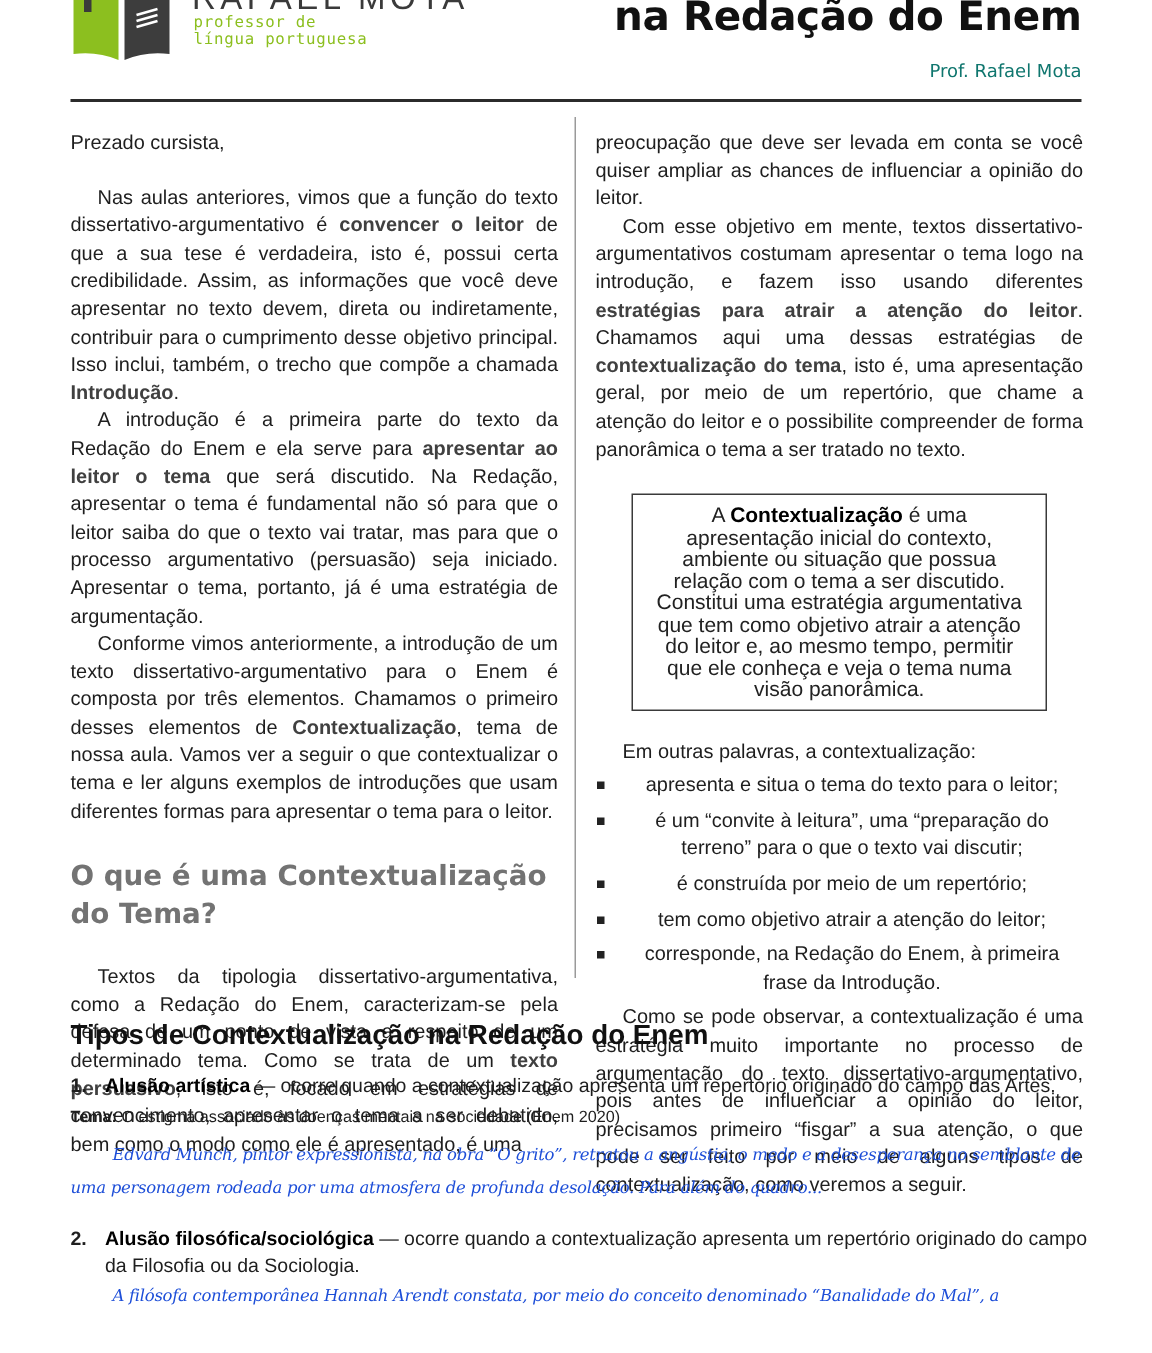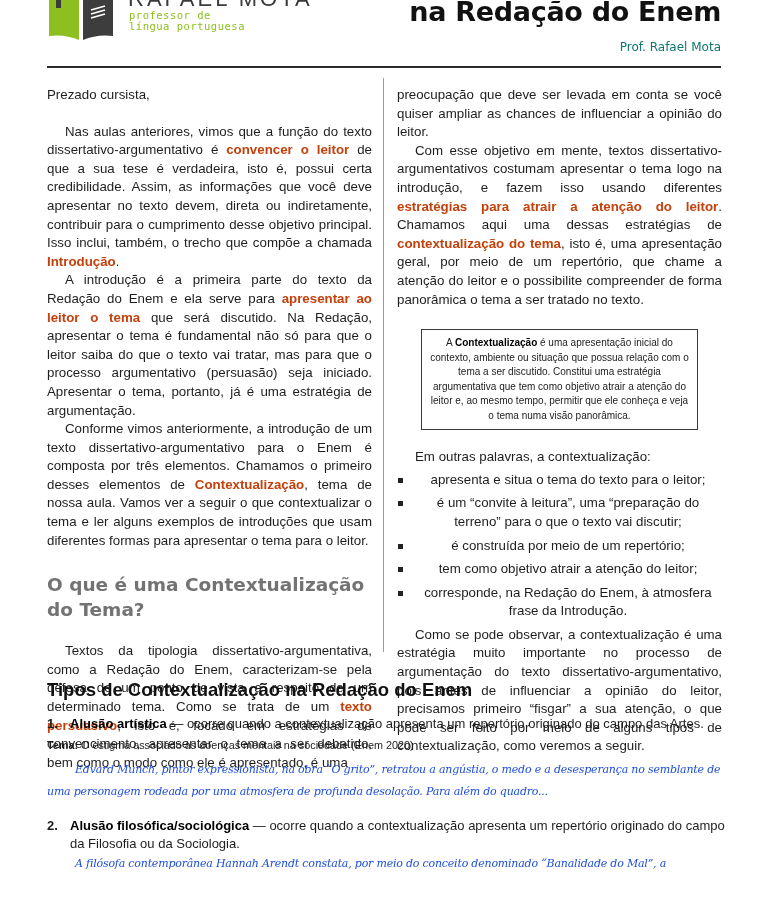--- a/index.html
+++ b/index.html
@@ -13,25 +13,25 @@
   .doc-author { position: absolute; right: 47px; top: 40px; font-family: "DejaVu Sans", sans-serif; font-size: 12px; color: #0f766e; }
   .header-rule { position: absolute; left: 47px; top: 66px; width: 674px; height: 2px; background: #2b2b2b; }
 
   
   .col { position: absolute; top: 86px; width: 325px; font-family: "Liberation Sans", sans-serif; font-size: 13.3px; line-height: 18.6px; text-align: justify; }
   .col-left { left: 47px; }
   .col-right { left: 397px; }
   .col-divider { position: absolute; left: 383px; top: 78px; width: 1px; height: 574px; background: #9a9a9a; }
   .col p { margin: 0; }
   .col p.indent { text-indent: 18px; }
-  .col b { font-weight: bold; color: #c2410c; }
+  .col b { font-weight: bold; color: #404040; }
   .greeting { margin-bottom: 18px !important; }
   .section-h { font-family: "DejaVu Sans", sans-serif; font-weight: bold; font-size: 18.5px; line-height: 25px; color: #737373; margin: 22px 0 20px 0; text-align: left; }
 
-  .def-box { margin: 20px 24px 18px 24px; border: 1.5px solid #3a3a3a; padding: 6px 8px 6px 8px; font-size: 10px; line-height: 14.5px; text-align: center; color: #222; }
+  .def-box { margin: 20px 24px 18px 24px; border: 1.5px solid #3a3a3a; padding: 6px 8px 6px 8px; font-size: 14px; line-height: 14.5px; text-align: center; color: #222; }
   .def-box b { color: #000; }
 
   ul.bullets { list-style: none; padding: 0; margin: 4px 0 4px 0; }
   ul.bullets li { position: relative; padding-left: 17px; margin-bottom: 5px; text-align: center; }
   ul.bullets li::before { content: ""; position: absolute; left: 1px; top: 7px; width: 5px; height: 5px; background: #222; }
 
   
   .types { position: absolute; left: 47px; top: 679px; width: 680px; font-family: "Liberation Sans", sans-serif; color: #1e1e1e; }
   .types-h { font-family: Liberation Sans, sans-serif; font-weight: bold; font-size: 18.5px; color: #111; margin: 0 0 14px 0; }
   .type-item { display: flex; font-size: 13px; line-height: 18px; margin: 0; }
@@ -73,21 +73,21 @@
 <div class="col col-right">
   <p>preocupação que deve ser levada em conta se você quiser ampliar as chances de influenciar a opinião do leitor.</p>
   <p class="indent"><span>Com esse objetivo em mente, textos dissertativo-argumentativos costumam apresentar o tema logo na introdução, e fazem isso usando diferentes </span><b>estratégias para atrair a atenção do leitor</b><span>. Chamamos aqui uma dessas estratégias de </span><b>contextualização do tema</b><span>, isto é, uma apresentação geral, por meio de um repertório, que chame a atenção do leitor e o possibilite compreender de forma panorâmica o tema a ser tratado no texto.</span></p>
   <div class="def-box"><span>A </span><b>Contextualização</b><span> é uma apresentação inicial do contexto, ambiente ou situação que possua relação com o tema a ser discutido. Constitui uma estratégia argumentativa que tem como objetivo atrair a atenção do leitor e, ao mesmo tempo, permitir que ele conheça e veja o tema numa visão panorâmica.</span></div>
   <p class="indent">Em outras palavras, a contextualização:</p>
   <ul class="bullets">
     <li>apresenta e situa o tema do texto para o leitor;</li>
     <li>é um “convite à leitura”, uma “preparação do terreno” para o que o texto vai discutir;</li>
     <li>é construída por meio de um repertório;</li>
     <li>tem como objetivo atrair a atenção do leitor;</li>
-    <li>corresponde, na Redação do Enem, à atmosfera frase da Introdução.</li>
+    <li>corresponde, na Redação do Enem, à primeira frase da Introdução.</li>
   </ul>
   <p class="indent">Como se pode observar, a contextualização é uma estratégia muito importante no processo de argumentação do texto dissertativo-argumentativo, pois antes de influenciar a opinião do leitor, precisamos primeiro “fisgar” a sua atenção, o que pode ser feito por meio de alguns tipos de contextualização, como veremos a seguir.</p>
 </div>
 
 <div class="types">
   <h2 class="types-h">Tipos de Contextualização na Redação do Enem</h2>
 
   <div class="type-item">
     <span class="type-num">1.</span>
     <span class="type-body"><b>Alusão artística</b><span> — ocorre quando a contextualização apresenta um repertório originado do campo das Artes.</span></span>

